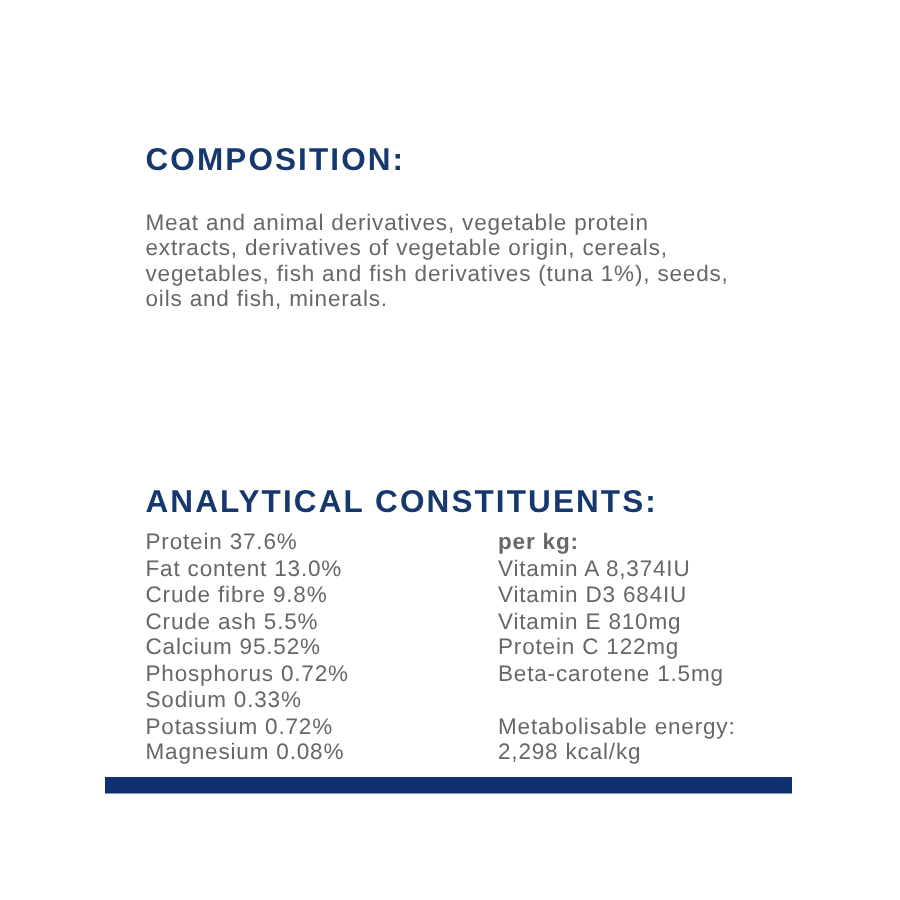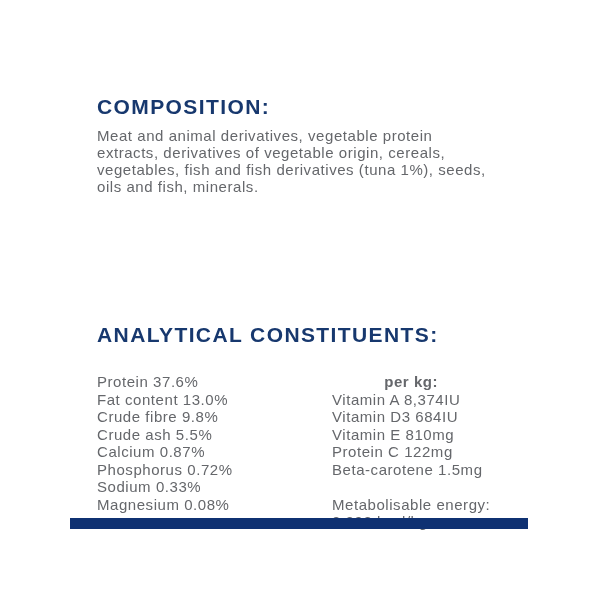--- a/index.html
+++ b/index.html
@@ -32,34 +32,34 @@
   #composition-heading { top: 95px; }
   #analytical-heading  { top: 323px; }
 
   .body-text {
     color: var(--gray);
     font-size: 15px;
     letter-spacing: 0.55px;
   }
   #composition-paragraph {
     position: absolute;
-    left: 97px; top: 127px;
+    left: 97px; top: 140px;
     line-height: 17px;
   }
   #composition-paragraph .list-line { white-space: nowrap; }
 
-  .columns { position: absolute; top: 353px; margin-top: 20px; }
+  .columns { position: absolute; top: 353px; }
   #left-column  { left: 97px; }
   #right-column { left: 332px; }
   .columns .list-line,
   .columns .col-line {
     line-height: 17.5px;
     white-space: nowrap;
   }
-  .bold-line { font-weight: bold; text-align: center; }
+  .bold-line { font-weight: bold; }
   .col-spacer { height: 17.5px; }
 
   #footer-bar {
     position: absolute;
     left: 70px; top: 518px;
     width: 458px; height: 11px;
     background: var(--bar-navy);
   }
 </style>
 </head>
@@ -76,23 +76,24 @@
       <div class="list-line">oils and fish, minerals.</div>
     </div>
 
   <div id="analytical-heading" class="section-heading">ANALYTICAL CONSTITUENTS:</div>
 
   <div id="left-column" class="columns body-text">
       <div class="list-line">Protein 37.6%</div>
       <div class="list-line">Fat content 13.0%</div>
       <div class="list-line">Crude fibre 9.8%</div>
       <div class="list-line">Crude ash 5.5%</div>
-      <div class="list-line">Calcium 0.87%</div>
+      <div class="list-line">Calcium 95.52%</div>
       <div class="list-line">Phosphorus 0.72%</div>
       <div class="list-line">Sodium 0.33%</div>
+      <div class="list-line">Potassium 0.72%</div>
       <div class="list-line">Magnesium 0.08%</div>
     </div>
 
   <div id="right-column" class="columns body-text">
     <div class="col-line bold-line">per kg:</div>
     <div>
         <div class="list-line">Vitamin A 8,374IU</div>
         <div class="list-line">Vitamin D3 684IU</div>
         <div class="list-line">Vitamin E 810mg</div>
         <div class="list-line">Protein C 122mg</div>

